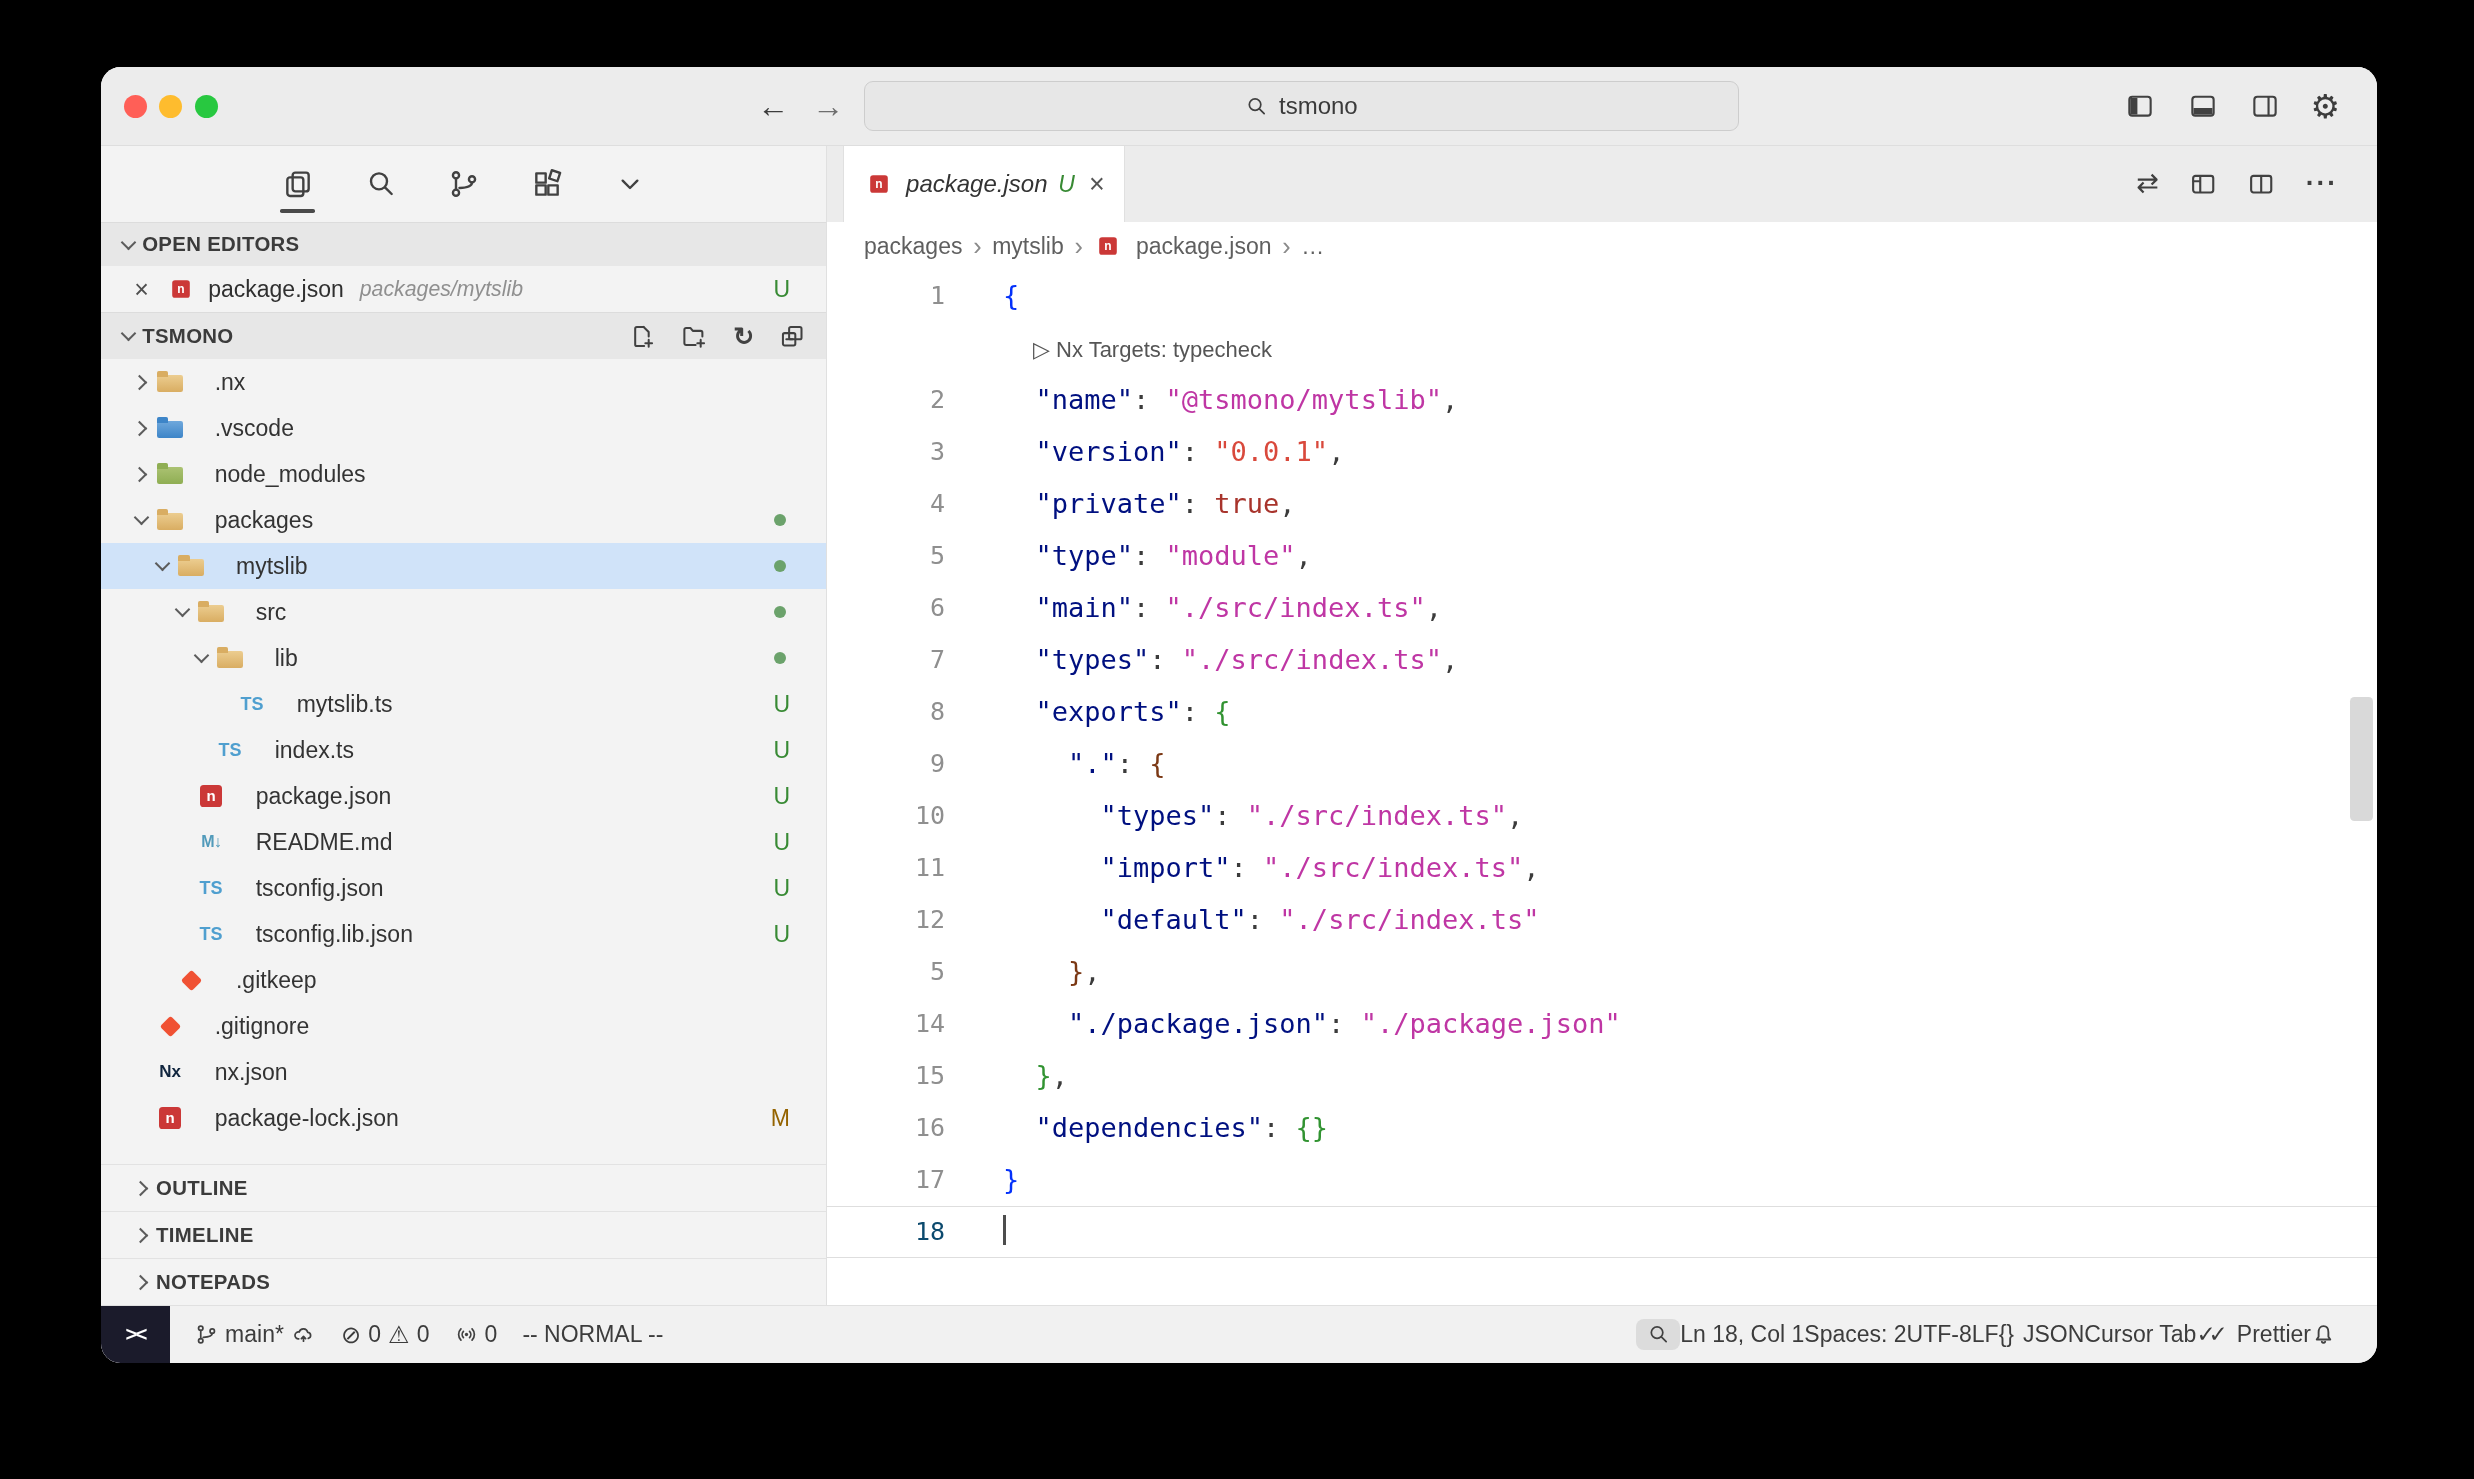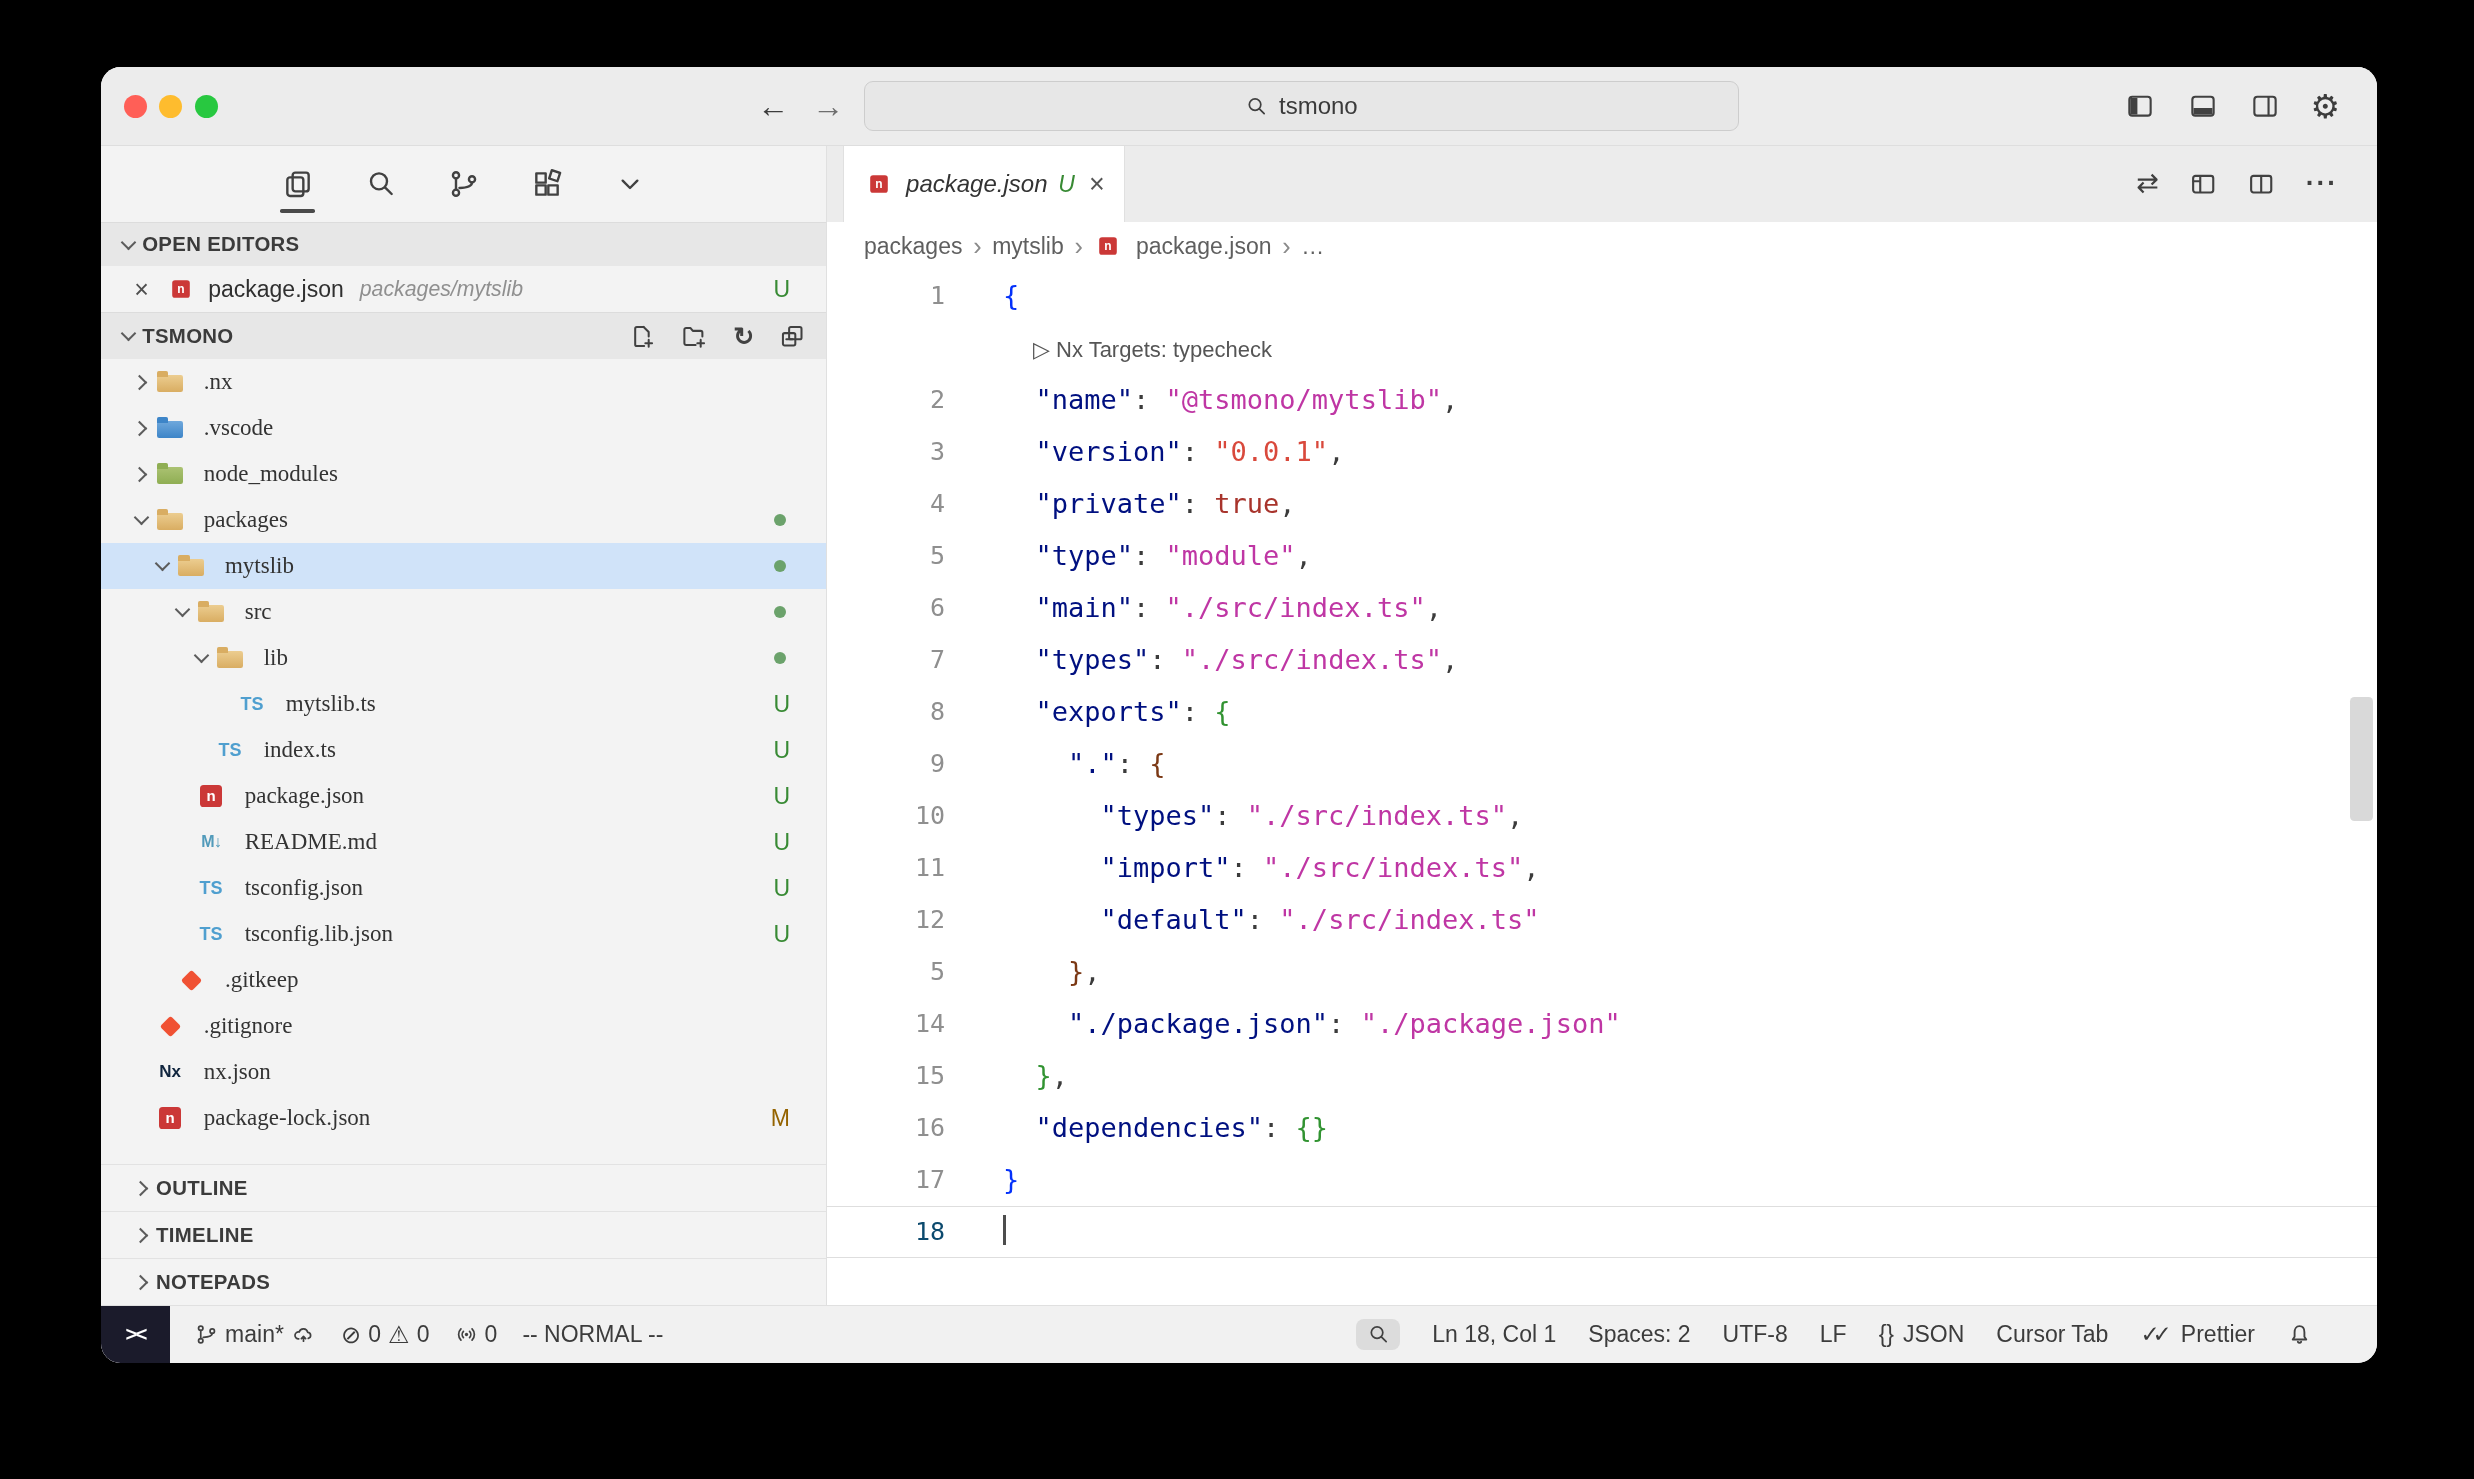--- a/index.html
+++ b/index.html
@@ -37,21 +37,21 @@
 
   .oeitem{height:46px;flex:none;display:flex;align-items:center;gap:10.7px;padding:0 36px 0 27px;font-size:23px;color:#2f2f2f;}
   .oe-close{font-size:25px;color:#4f4f4f;width:27px;text-align:center;}
   .oe-path{color:#8f8f8f;font-size:21.3px;margin-left:5.3px;font-style:italic;}
 
   .tree{flex:none;}
   .trow{display:flex;align-items:center;height:46px;padding:0 36px 0 27px;font-size:23px;color:#333;}
   .trow[data-sel="1"]{background:#d0e3f9;}
   .ind{flex:none;width:0;}
   .ind[data-level="1"]{width:21.3px;}.ind[data-level="2"]{width:41px;}.ind[data-level="3"]{width:60px;}.ind[data-level="4"]{width:82px;}
-  .tlabel{margin-left:8px;white-space:nowrap;font-family:Liberation Serif, serif;}
+  .tlabel{margin-left:19px;white-space:nowrap;}
   .tright{margin-left:auto;display:flex;align-items:center;}
   .dot{display:none;width:12.4px;height:12.4px;border-radius:50%;background:#6ba26b;}
   .dot[data-dot="1"]{display:block;}
   .badge{font-size:23px;min-width:3.6px;}
   .badge[data-b="U"]{color:#388a34;}
   .badge[data-b="M"]{color:#946300;}
 
   
   .fi{width:30px;height:30px;flex:none;position:relative;display:flex;align-items:center;justify-content:center;margin-right:10.7px;}
   .fi[data-icon^="folder"]::before{content:"";position:absolute;left:1.8px;top:8px;width:26px;height:17px;background:linear-gradient(#eccd90,#d9ad62);border-radius:2.2px;}
@@ -100,21 +100,21 @@
   .cline[data-cur="1"]{box-shadow:inset 0 0.9px 0 #dedede,inset 0 -0.9px 0 #dedede;}
   .cline[data-cur="1"] .lnum{color:#0c4a6e;}
   .cline[data-cur="1"] .ltoks::before{content:"";display:inline-block;width:2.7px;height:30px;background:#4d4d4d;vertical-align:-4.4px;}
   .vthumb{position:absolute;top:427px;right:3.6px;width:23px;height:124px;background:#b9b9b9;opacity:.55;border-radius:4.4px;}
 
   
   .statusbar{height:57px;flex:none;background:#f1f1f1;border-top:0.9px solid #e0e0e0;display:flex;align-items:center;font-size:23px;color:#3c3c3c;}
   .remote{width:69px;height:100%;background:#1b1b2b;color:#fff;display:flex;align-items:center;justify-content:center;font-weight:700;font-size:20.4px;letter-spacing:-1.8px;flex:none;}
   .sgroup{display:flex;align-items:center;gap:7.1px;margin-left:25px;white-space:nowrap;}
   .sico{font-size:24px;line-height:1;}
-  .sright{margin-left:auto;display:flex;align-items:center;gap:32px;padding-right:65px;white-space:nowrap;}
+  .sright{margin-left:auto;display:flex;align-items:center;padding-right:41px;white-space:nowrap;}
   .sbtn{background:#dcdcdc;border-radius:8px;padding:4.4px 10.7px;display:flex;align-items:center;}
   .langgroup,.fmt{display:flex;align-items:center;gap:9px;}
   .checks{letter-spacing:-7.1px;padding-right:7.1px;color:#3c3c3c;}
   svg.ic{stroke:#414141;fill:none;stroke-width:1.8;stroke-linecap:round;stroke-linejoin:round;}
 </style>
 </head>
 <body>
 
 <div class="window">
 

